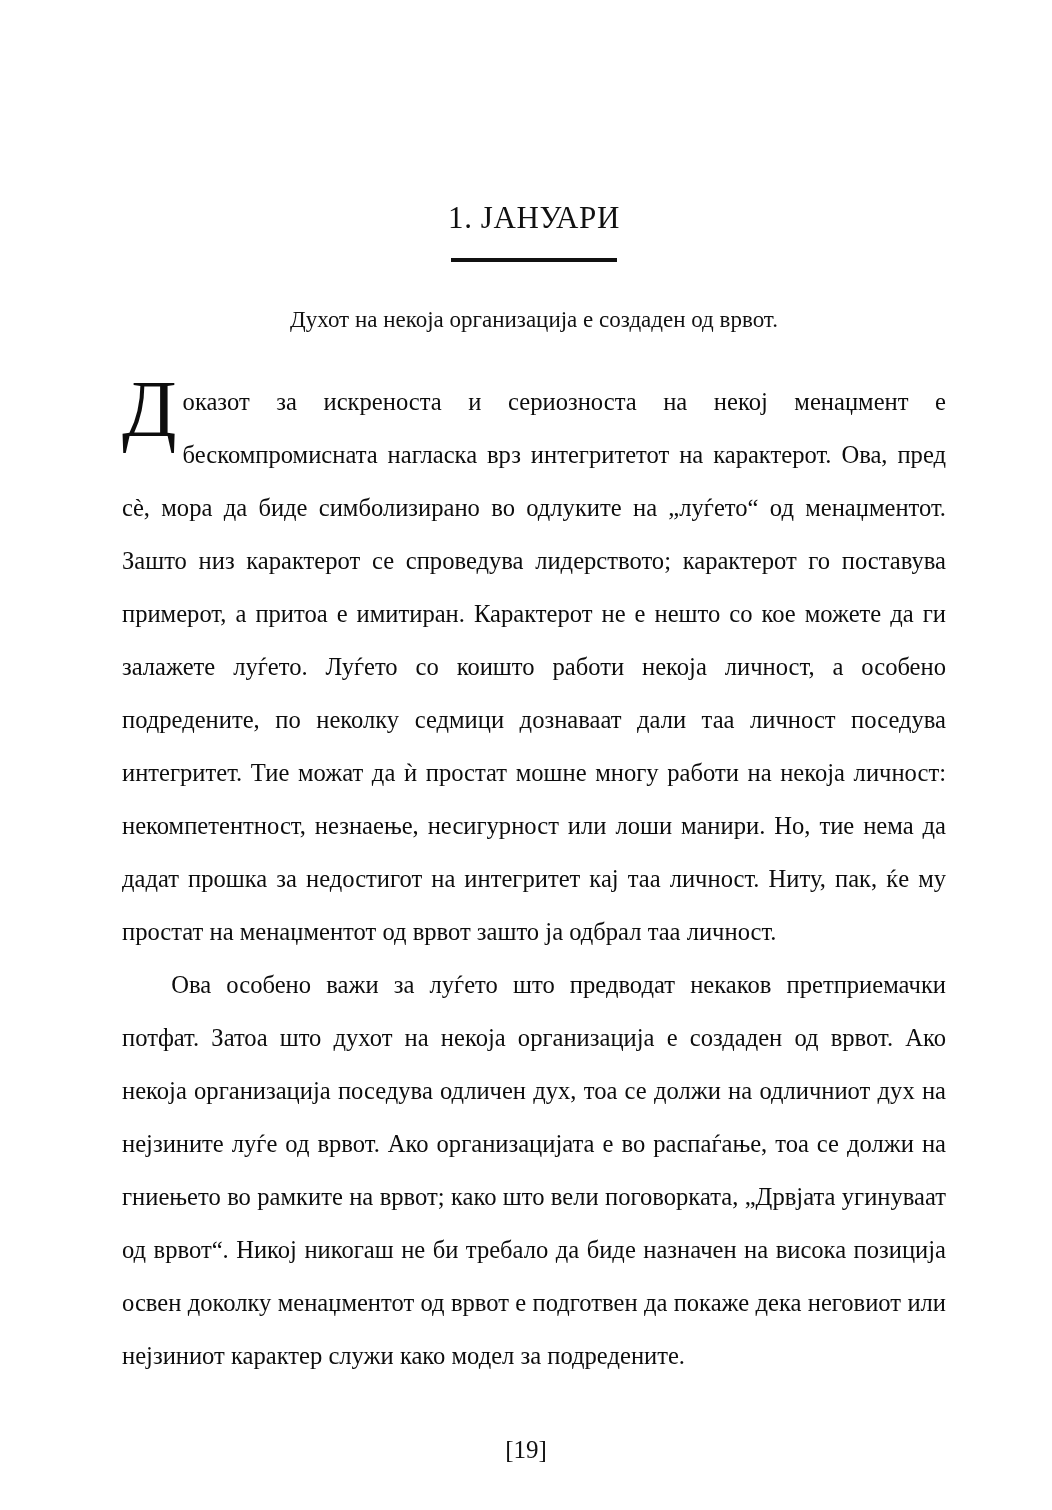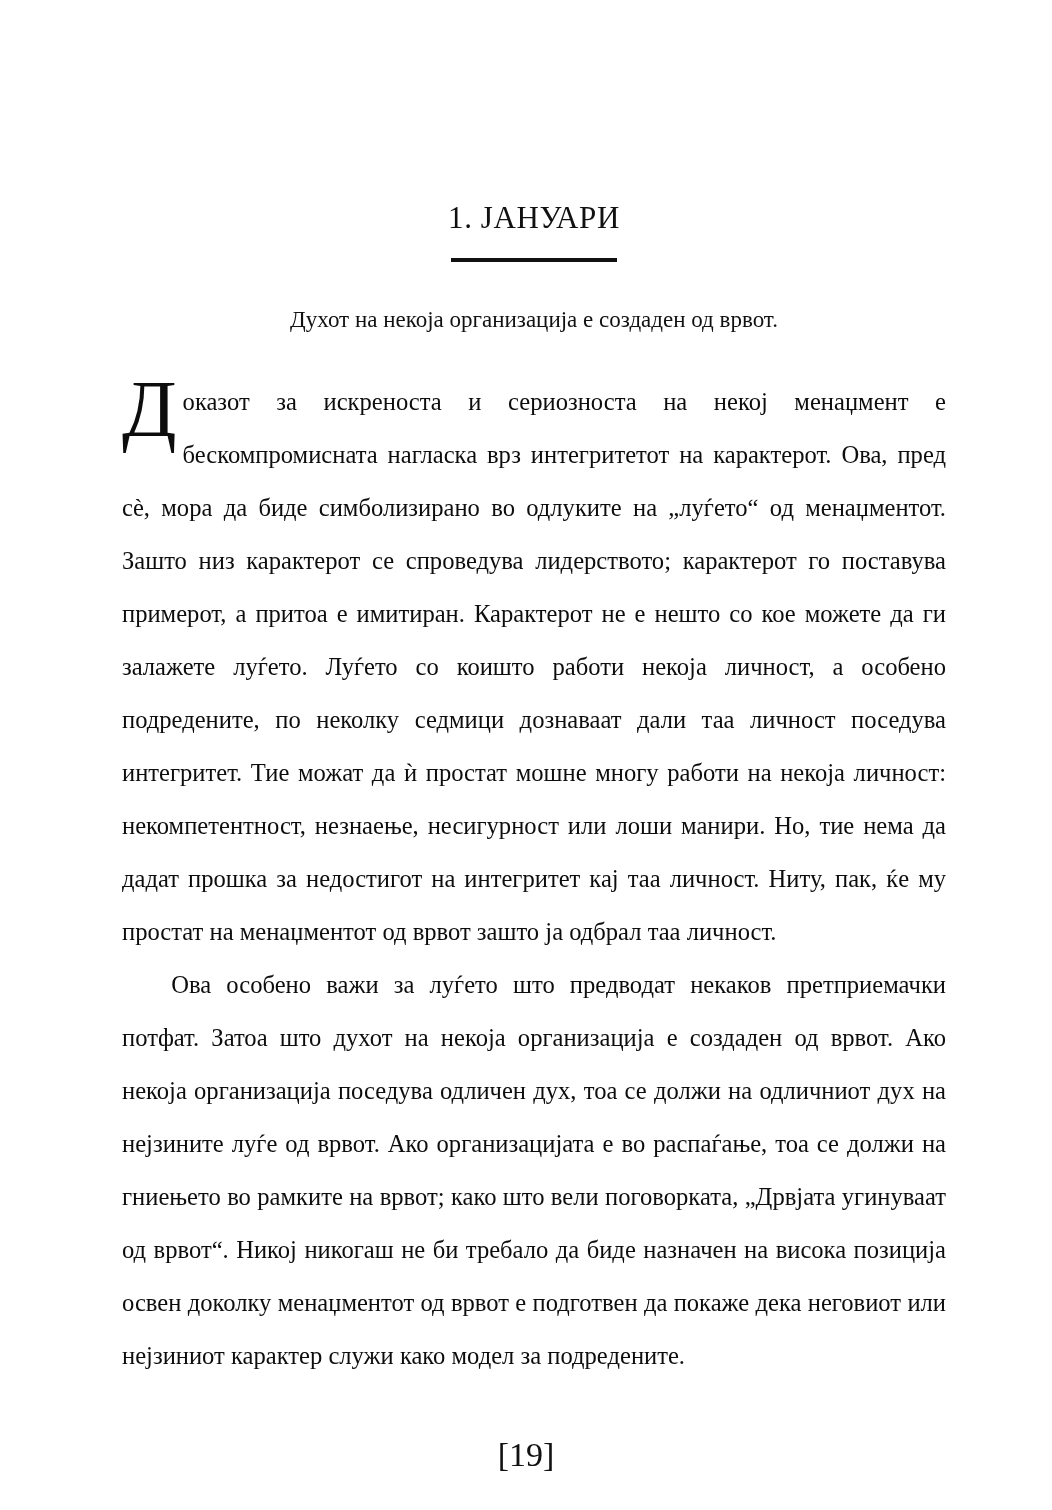--- a/index.html
+++ b/index.html
@@ -106,21 +106,21 @@
     color: #111;
   }
 
   
   .page-number {
     position: absolute;
     left: 0;
     right: 0;
     top: 1428px;
     text-align: center;
-    font-size: 34px;
+    font-size: 25px;
     color: #111;
   }
 </style>
 </head>
 <body>
 
 <div class="page">
 
   <div class="content">
 

